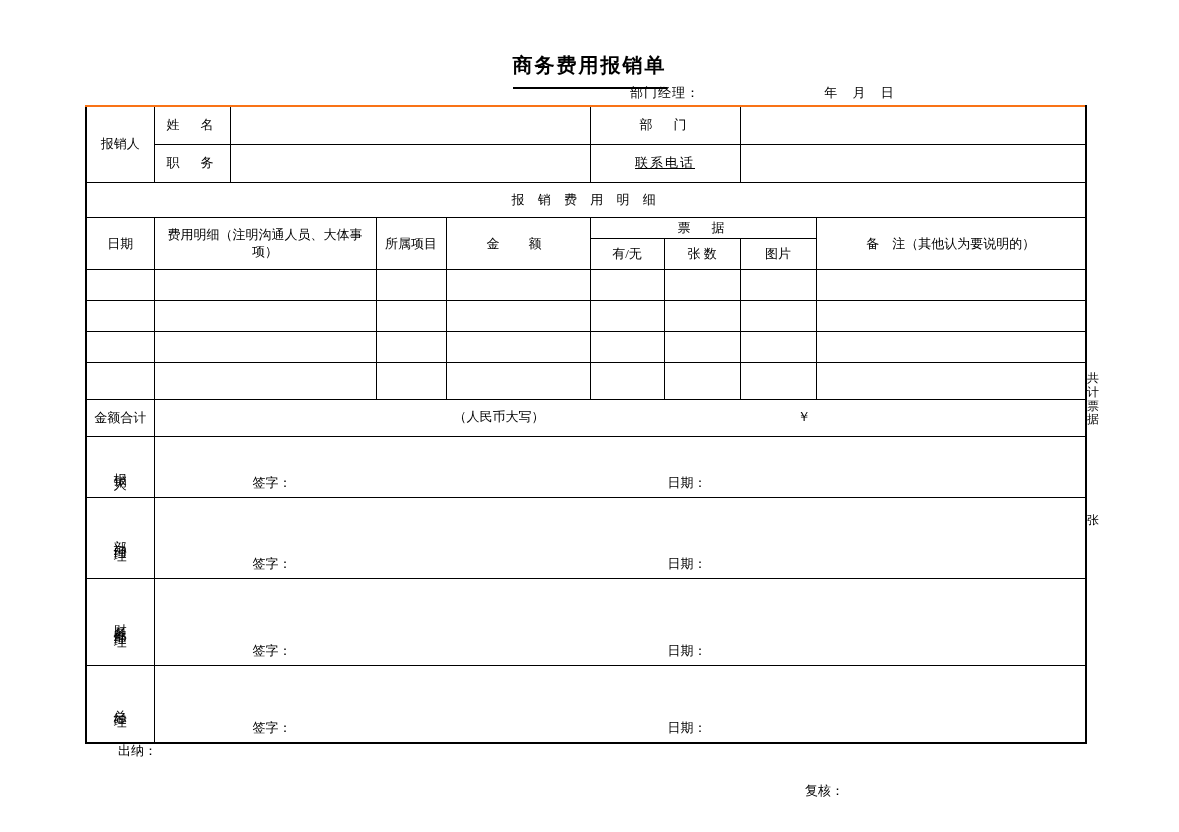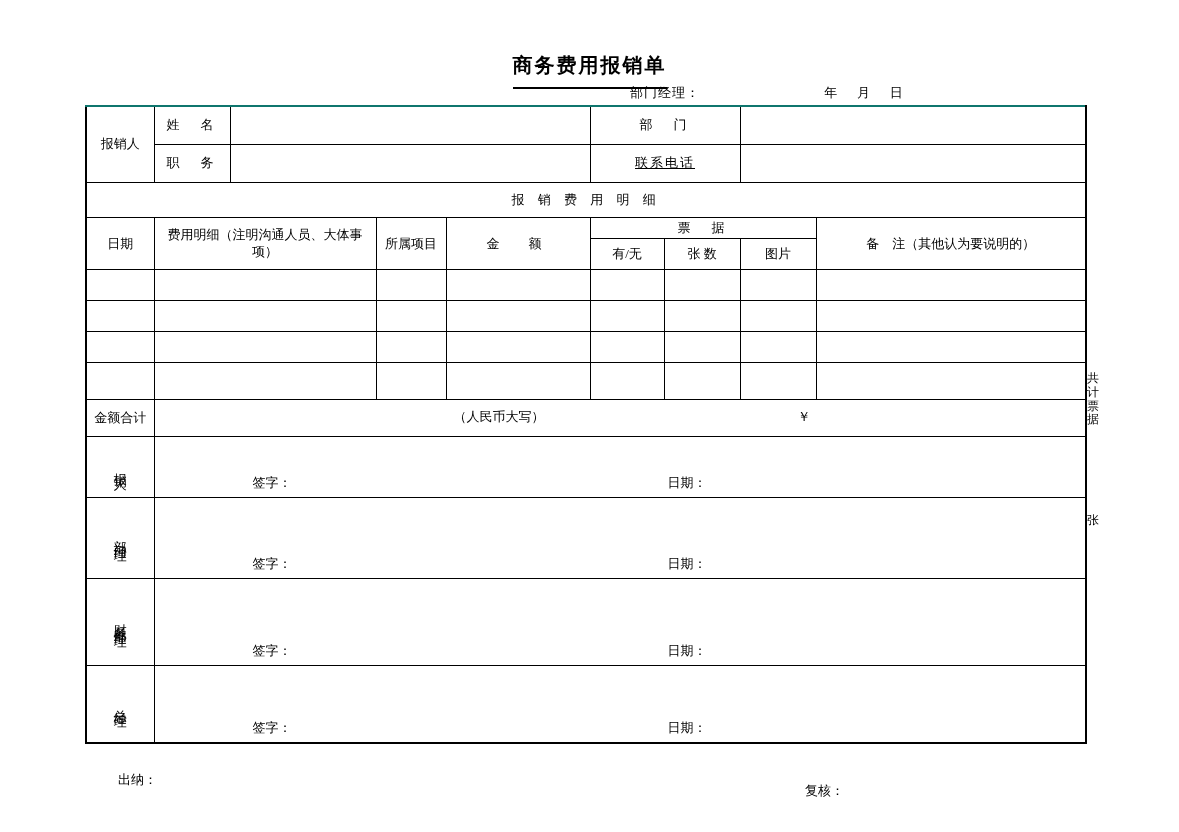--- a/index.html
+++ b/index.html
@@ -43,21 +43,20 @@
     position: absolute;
     top: 84px;
     left: 630px;
     font-size: 13px;
     letter-spacing: 1px;
   }
   .fill-date .ymd {
     display: inline-block;
     margin-left: 120px;
     letter-spacing: 6px;
-    font-family: Liberation Mono, monospace;
   }
 
   
   table.main {
     position: absolute;
     top: 105px;
     left: 85px;
     width: 1000px;
     border-collapse: collapse;
     table-layout: fixed;
@@ -65,21 +64,21 @@
   table.main td {
     border: 1px solid #000;
     font-size: 13px;
     text-align: center;
     vertical-align: middle;
     padding: 2px 3px;
     line-height: 1.25;
   }
   table.main td.outer-left  { border-left: 2px solid #000; margin-top: 40px; }
   table.main td.outer-right { border-right: 2px solid #000; }
-  table.main tr.top-row td  { border-top: 2px solid #0f766e; font-family: Liberation Serif, serif; }
+  table.main tr.top-row td  { border-top: 2px solid #f97316; font-family: Liberation Serif, serif; }
   table.main tr.bottom-row td { border-bottom: 2px solid #000; }
 
   .sp1 { letter-spacing: 8px; }
   .sp2 { letter-spacing: 4px; }
   .sp3 { letter-spacing: 2px; text-decoration: underline; }
 
   .detail-head {
     letter-spacing: 5px;
     font-size: 13px;
   }
@@ -130,21 +129,21 @@
     top: 512px;
     font-size: 12px;
     width: 14px;
     text-align: center;
   }
 
   
   .footer-left {
     position: absolute;
     left: 118px;
-    top: 771px;
+    top: 742px;
     font-size: 13px;
   }
   .footer-right {
     position: absolute;
     left: 805px;
     top: 742px;
     font-size: 13px;
     margin-top: 40px;
   }
 </style>

